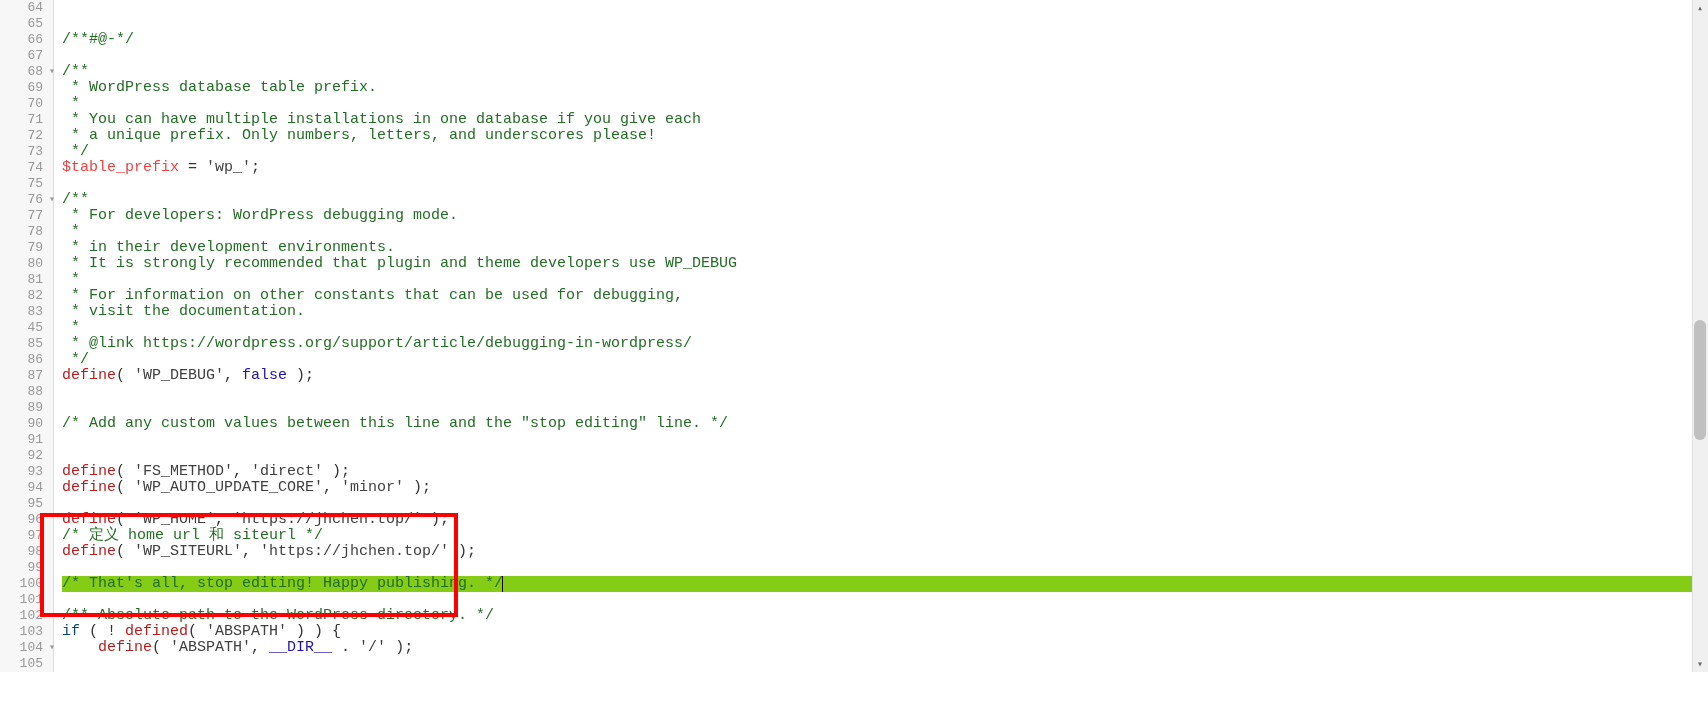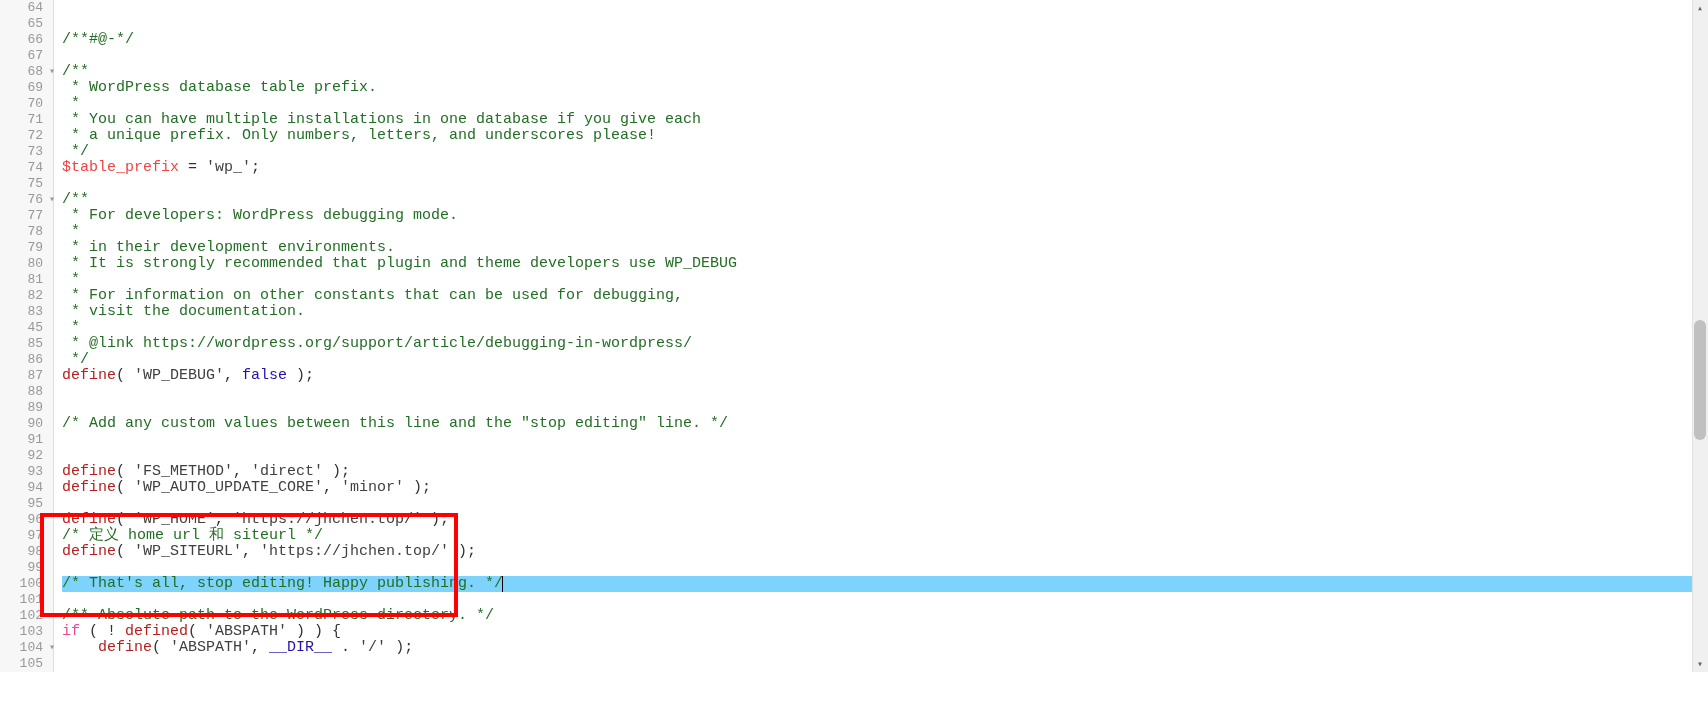--- a/index.html
+++ b/index.html
@@ -48,30 +48,30 @@
       padding-left: 8px;
       position: relative;
     }
     .code-line {
       height: 16px;
       line-height: 16px;
       white-space: pre;
       color: #333;
     }
     .code-line.active {
-      background: #7dd3fc;
+      background: #84cc16;
     }
     .comment {
       color: #236e25;
     }
     .variable {
       color: #ef4444;
     }
     .keyword {
-      color: #ec4899;
+      color: #0c4a6e;
     }
     .string {
       color: #404040;
     }
     .atom {
       color: #21a;
       text-align: right;
     }
     .func {
       color: #b91c1c;

